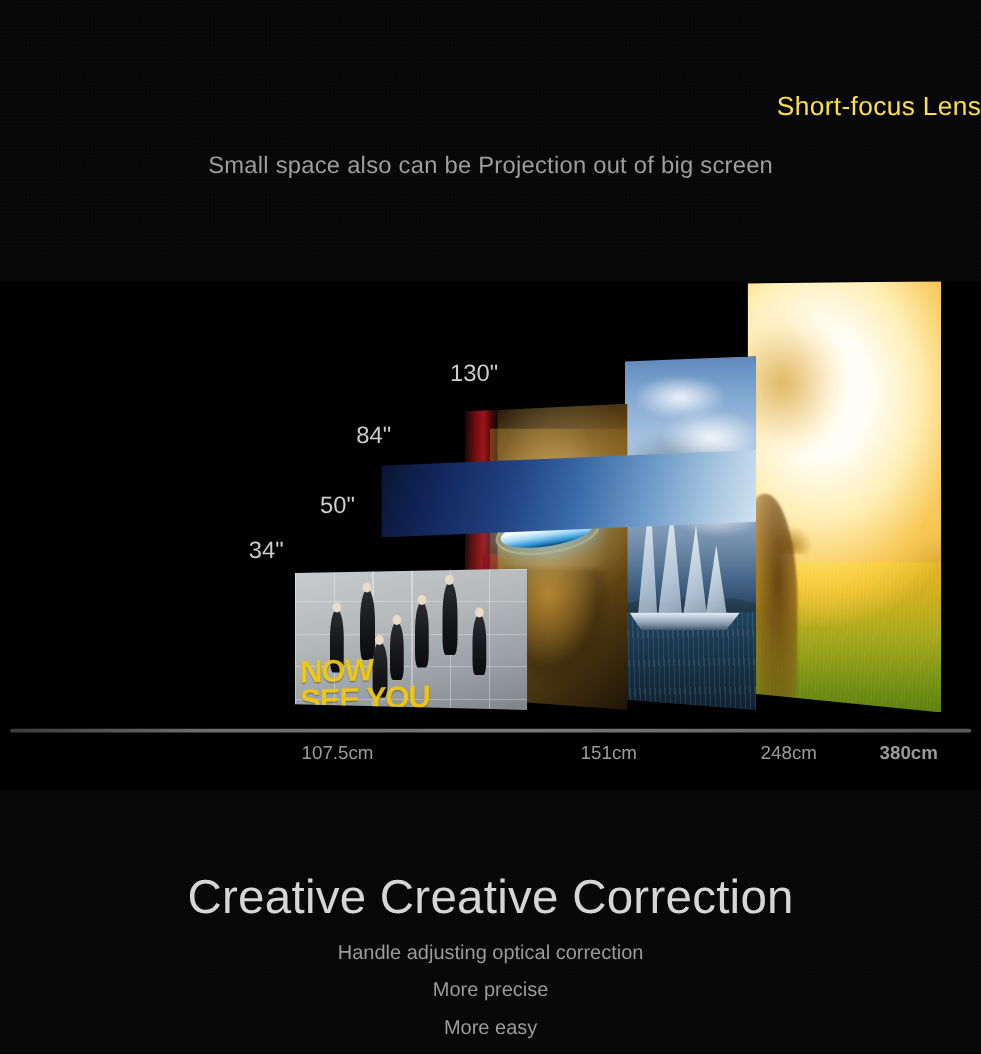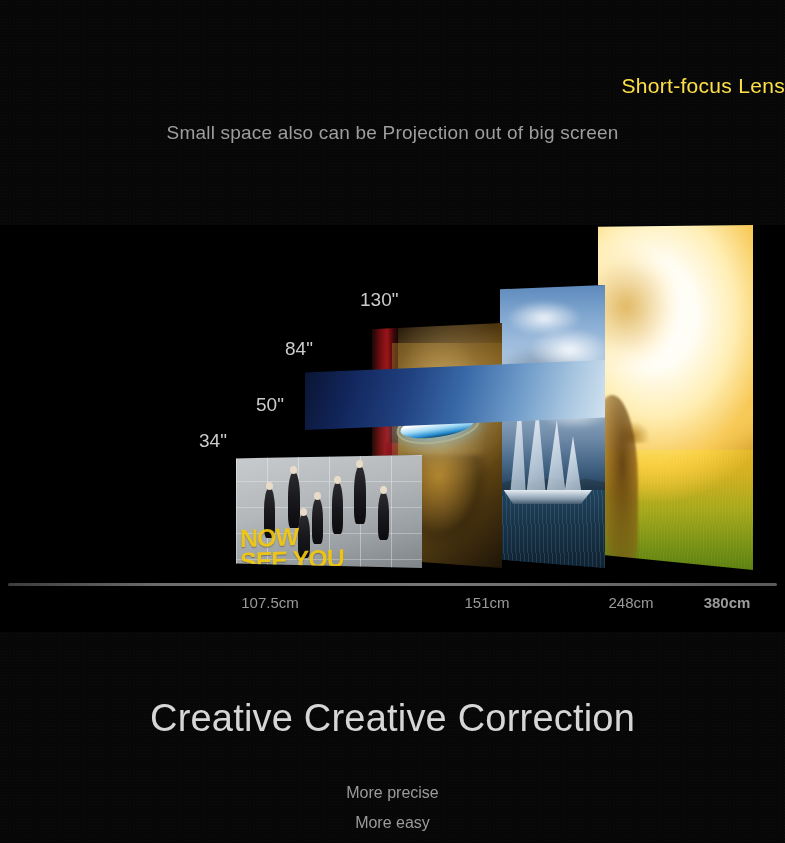--- a/index.html
+++ b/index.html
@@ -392,15 +392,16 @@
       <div class="dist" style="left: 270px;">107.5cm</div>
       <div class="dist" style="left: 487px;">151cm</div>
       <div class="dist" style="left: 631px;">248cm</div>
       <div class="dist" style="left: 727px; font-weight: bold;">380cm</div>
     </div>
 </section>
 
 <section id="bottom">
   <div class="noise"></div>
   <h2 id="bottom-title">Creative Creative Correction</h2>
+  <p class="bottom-line" id="bl-0">Handle adjusting optical correction</p>
   <p class="bottom-line" id="bl-1">More precise</p>
   <p class="bottom-line" id="bl-2">More easy</p>
 </section>
 
 </body></html>

